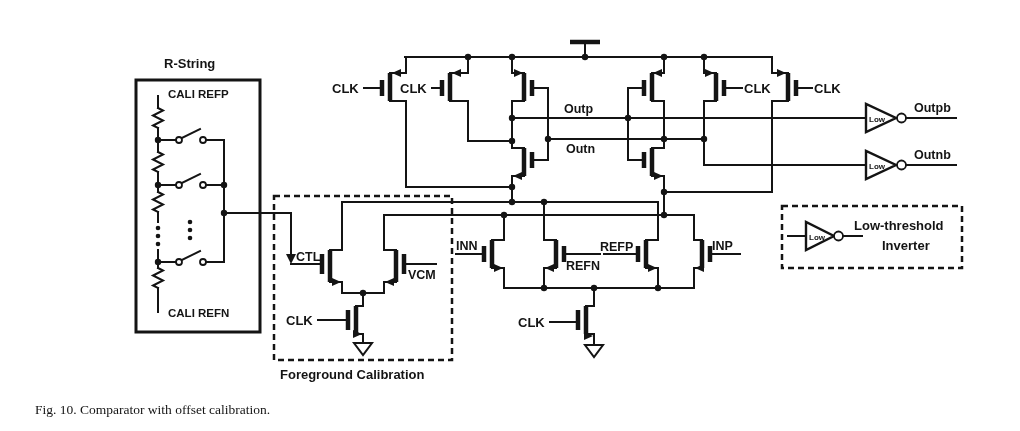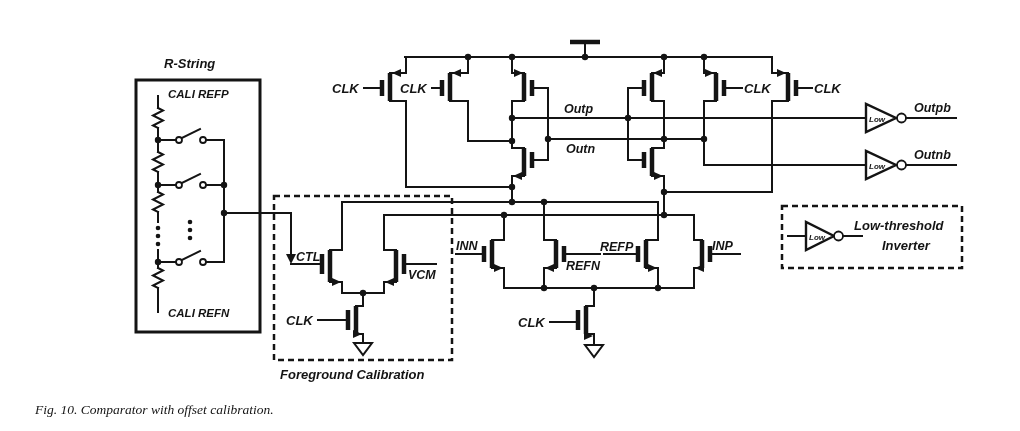--- a/index.html
+++ b/index.html
@@ -1,16 +1,16 @@
 <!DOCTYPE html>
 <html><head>
 <meta charset="utf-8">
 <style>
   html,body{margin:0;padding:0;background:#fff;}
-  .page{position:relative;width:1020px;height:431px;background:#ffffff;overflow:hidden;font-style:italic;}
+  .page{position:relative;width:1020px;height:431px;background:#ffffff;overflow:hidden;}
   svg{position:absolute;left:0;top:0;}
   .w{stroke:#141414;stroke-width:2;fill:none;stroke-linecap:square;}
   .bar{stroke:#141414;stroke-width:4.5;fill:none;stroke-linecap:butt;}
   .box{stroke:#141414;stroke-width:3;fill:none;}
   .dash{stroke:#141414;stroke-width:2.5;fill:none;stroke-dasharray:6 4;}
   .dot{fill:#141414;}
   .oc{fill:#fff;stroke:#141414;stroke-width:1.8;}
   .arr{fill:#141414;stroke:none;}
   .gnd{fill:#fff;stroke:#141414;stroke-width:2;}
   .tri{fill:#fff;stroke:#141414;stroke-width:2.4;}

